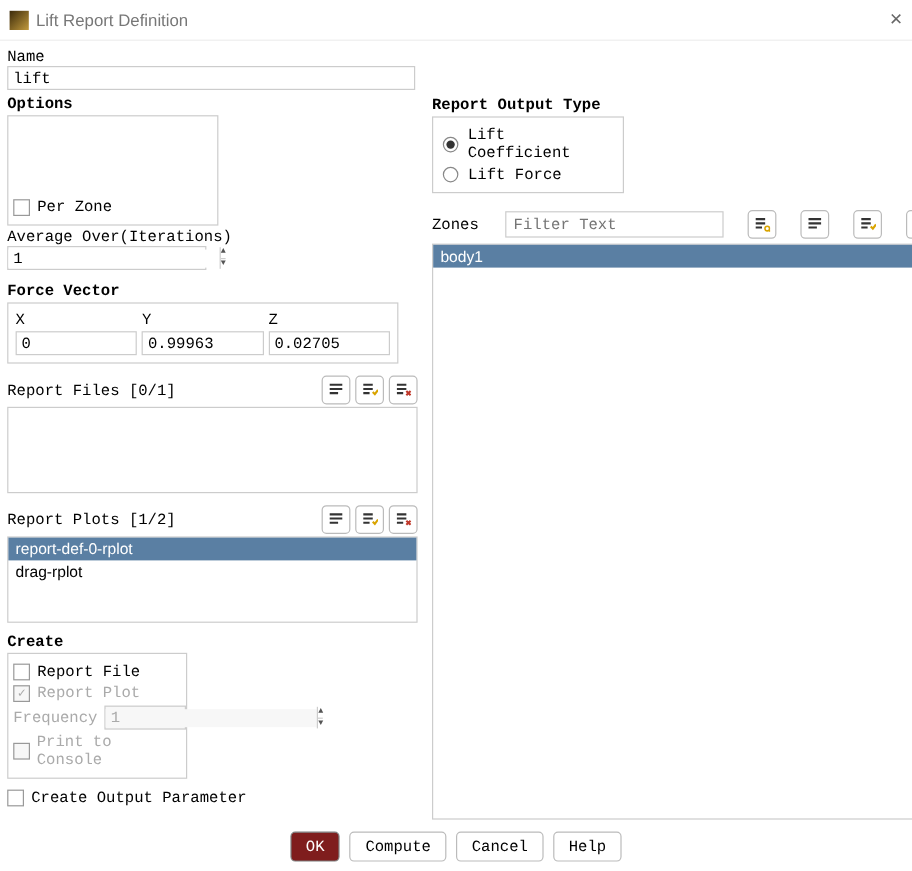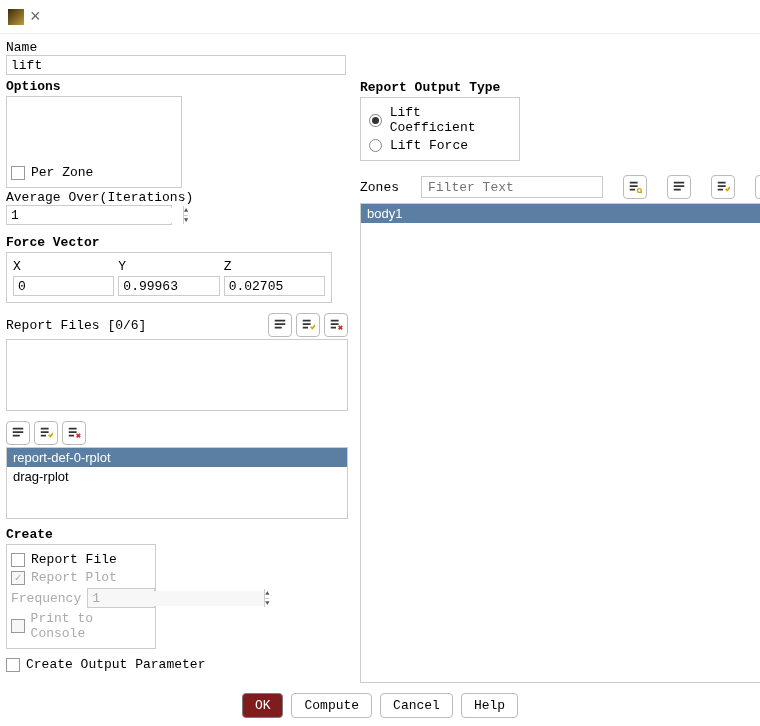--- a/index.html
+++ b/index.html
@@ -217,20 +217,21 @@
   .options-box .per-zone{position:absolute;bottom:4px;left:4px;}
   .create-box{width:150px;border:1px solid #ccc;padding:4px;margin-top:2px;}
   .force-box{width:326px;border:1px solid #ccc;padding:6px;margin-top:2px;}
   .output-box{width:160px;border:1px solid #ccc;padding:4px;margin-top:2px;}
 </style>
 </head>
 <body>
 
 <div class="titlebar">
   <div class="app-icon"></div>
+  <div class="title">Lift Report Definition</div>
   <div class="close">×</div>
 </div>
 
 <div class="content">
 
   <div class="left-col">
     
     <label class="field-label">Name</label>
     <input class="text-input" style="width: 340px;" value="lift">
 
@@ -269,21 +270,21 @@
         </div>
         <div class="fcol">
           <label>Z</label>
           <input value="0.02705" style="">
         </div>
       </div>
     </div>
 
     
     <div class="list-header">
-      <span class="lh-label">Report Files [0/6]</span>
+      <span class="lh-label">Report Files [0/1]</span>
       <span class="icon-btn">
         <svg viewBox="0 0 16 16">
             <path d="M2 3h12M2 7h12M2 11h8" stroke="#333" stroke-width="2" fill="none"></path>
           </svg>
       </span>
       <span class="icon-btn">
         <svg viewBox="0 0 16 16">
             <path d="M2 3h9M2 7h9M2 11h6" stroke="#333" stroke-width="2" fill="none"></path>
             <path d="M11 10l2 2 3-4" stroke="#d9a400" stroke-width="2" fill="none"></path>
           </svg>
@@ -292,20 +293,21 @@
         <svg viewBox="0 0 16 16">
             <path d="M2 3h9M2 7h9M2 11h6" stroke="#333" stroke-width="2" fill="none"></path>
             <path d="M11 9l4 4M15 9l-4 4" stroke="#c0392b" stroke-width="2" fill="none"></path>
           </svg>
       </span>
     </div>
     <div class="listbox" style="height:72px;width:342px;"></div>
 
     
     <div class="list-header">
+      <span class="lh-label">Report Plots [1/2]</span>
       <span class="icon-btn">
         <svg viewBox="0 0 16 16">
             <path d="M2 3h12M2 7h12M2 11h8" stroke="#333" stroke-width="2" fill="none"></path>
           </svg>
       </span>
       <span class="icon-btn">
         <svg viewBox="0 0 16 16">
             <path d="M2 3h9M2 7h9M2 11h6" stroke="#333" stroke-width="2" fill="none"></path>
             <path d="M11 10l2 2 3-4" stroke="#d9a400" stroke-width="2" fill="none"></path>
           </svg>

